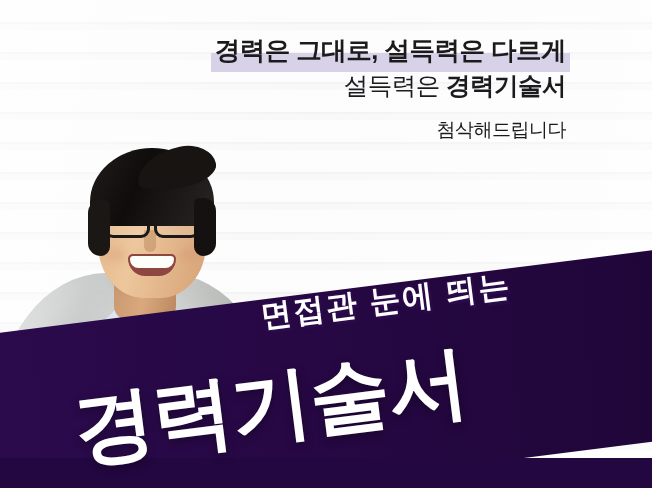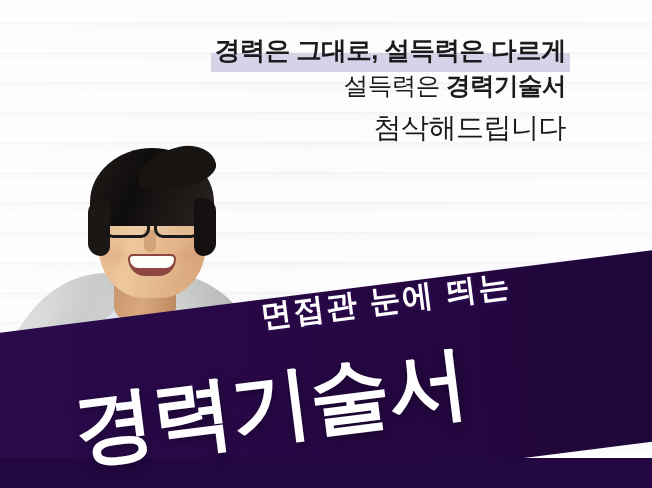--- a/index.html
+++ b/index.html
@@ -221,21 +221,21 @@
   }
   .hl-1 .hl-mark{
     position:absolute;
     left:-4px; right:-4px;
     top:56%; bottom:-5px;
     background:#d8d2e8;
     z-index:-1;
   }
   .hl-2{ font-size:24.5px; font-weight:normal; margin-top:3px;}
   .hl-2 .strong{ font-weight:bold; }
-  .hl-3{ font-size:28px; font-weight:normal; margin-top:8px;}
+  .hl-3{ font-size:19px; font-weight:normal; margin-top:16px;}
 
   
   .banner{
     position:absolute;
     left:-30px; right:-30px;
     bottom:-40px;
     height:190px;
     background:linear-gradient(95deg,#2b0b4d 0%,#270845 45%,#1f0638 100%);
     transform:rotate(-7.2deg);
     transform-origin:left bottom;

